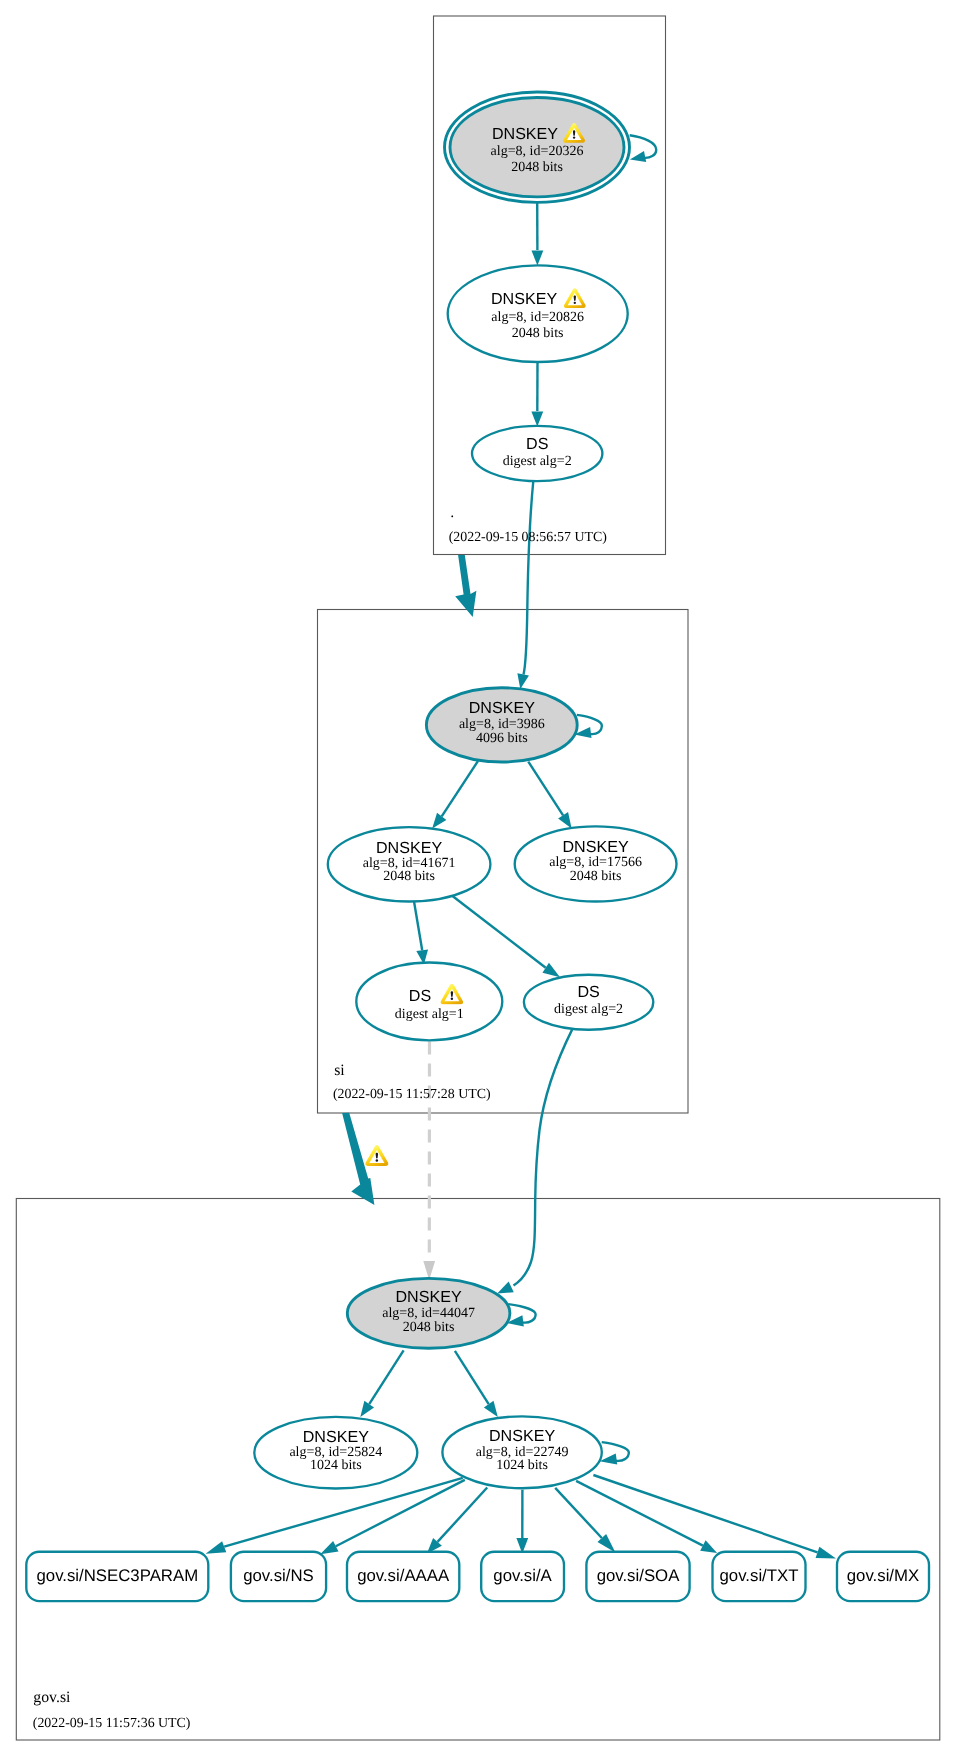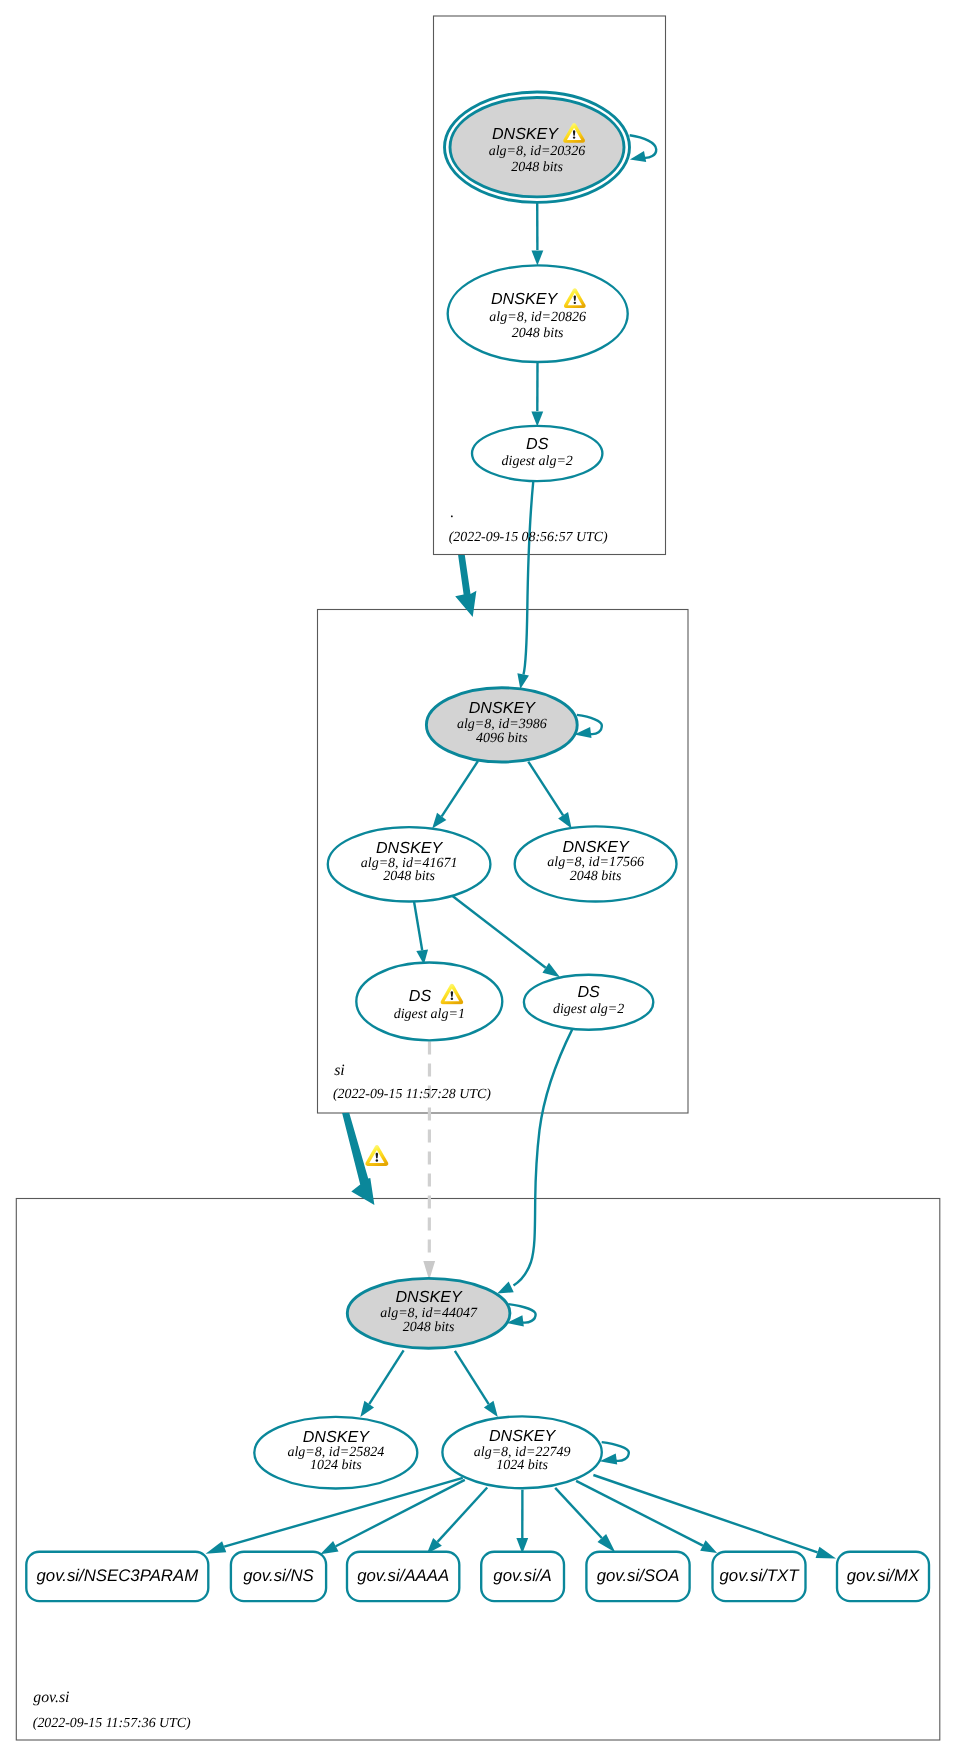--- a/index.html
+++ b/index.html
@@ -1,17 +1,17 @@
 <!DOCTYPE html>
 <html><head>
 <meta charset="utf-8">
 <style>
   html,body{margin:0;padding:0;background:#ffffff;}
   body{width:956px;height:1756px;overflow:hidden;font-family:"Liberation Serif",serif;}
-  #stage{position:relative;width:956px;height:1348px;font-style:italic;}
+  #stage{position:relative;width:956px;height:1348px;}
   svg#chain{position:absolute;left:0;top:0;width:956px;height:1756px;display:block;}
   .zonebox{fill:none;stroke:#595959;stroke-width:1.1;}
   .ell{stroke:#0a879a;stroke-width:2.35;fill:#ffffff;}
   .ell.thick{stroke-width:2.9;}
   .ell.shaded{fill:#d3d3d3;}
   .edge{stroke:#0a879a;stroke-width:2.4;fill:none;}
   .edge-ins{stroke:#d0d0d0;stroke-width:3.2;fill:none;stroke-dasharray:13,9;}
   .ah{fill:#0a879a;stroke:none;}
   .ah-ins{fill:#c9c9c9;stroke:none;}
   .rrbox{fill:#ffffff;stroke:#0a879a;stroke-width:2.35;}

